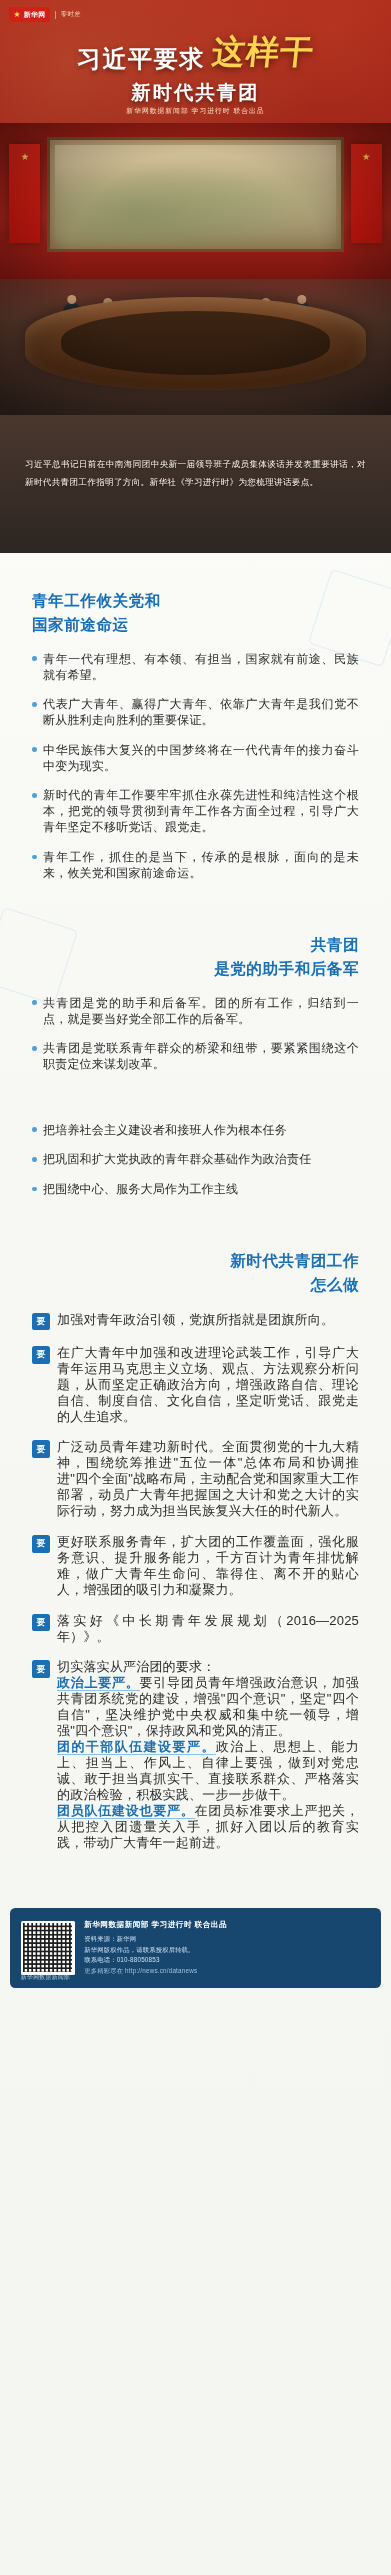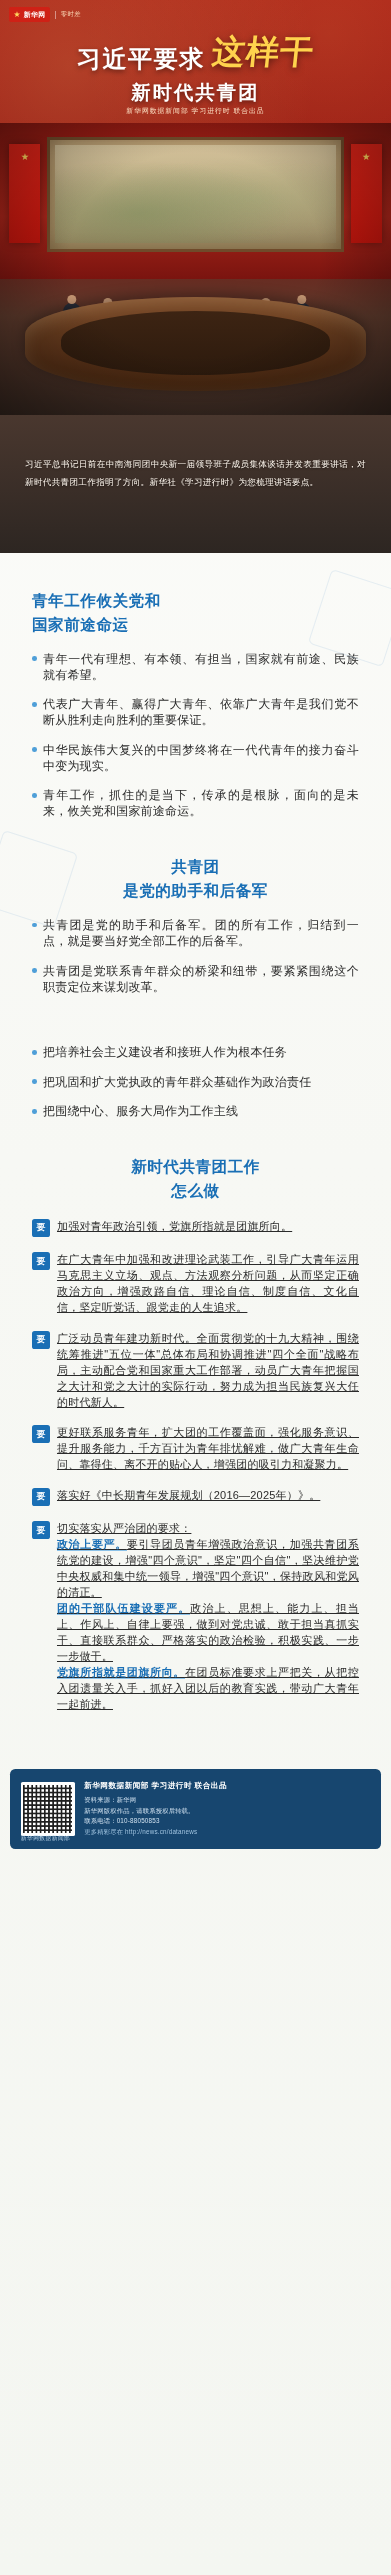--- a/index.html
+++ b/index.html
@@ -156,21 +156,21 @@
   .sec { position: relative; padding: 0 32px; }
 
   .sec-title {
     color: #1a6fb5;
     font-size: 15.6px;
     font-weight: bold;
     line-height: 24px;
     letter-spacing: 0.5px;
     font-family: "Liberation Serif", serif;
   }
-  .sec-title.right { text-align: center; }
+  .sec-title.right { text-align: right; margin-top: 16px; }
 
   .para {
     display: flex; align-items: flex-start; gap: 6.3px;
     margin-top: 13.6px;
   }
   .bullet {
     flex: 0 0 auto; width: 4.7px; height: 4.7px; border-radius: 50%;
     background: #4f9fd8; margin-top: 5.7px;
   }
   .para-text {
@@ -185,23 +185,22 @@
   .kv-badge {
     flex: 0 0 auto;
     width: 17.7px; height: 17.7px; border-radius: 2.6px;
     background: #1a6fb5; color: #fff;
     font-size: 8.9px; font-weight: bold;
     display: flex; align-items: center; justify-content: center;
     margin-top: 1px;
   }
   .kv-text {
     flex: 1 1 auto;
-    color: #2b2b2b; font-size: 11px; line-height: 16px; text-align: justify;
+    color: #2b2b2b; font-size: 13px; line-height: 16px; text-align: justify;
     letter-spacing: 0.2px;
-    text-decoration: underline;
   }
   .hl-under { color: #1a6fb5; font-weight: bold; border-bottom: 1px solid #8cc2e8; }
   .gap-lg { height: 36px; }
 
   .watermark {
     position: absolute; right: -5.2px; width: 78px; height: 78px;
     border: 1px solid rgba(120,170,210,.16);
     transform: rotate(18deg);
     border-radius: 5.2px;
     pointer-events: none;
@@ -312,20 +311,24 @@
       <div class="para">
         <span class="bullet"></span>
         <span class="para-text">代表广大青年、赢得广大青年、依靠广大青年是我们党不断从胜利走向胜利的重要保证。</span>
       </div>
       <div class="para">
         <span class="bullet"></span>
         <span class="para-text">中华民族伟大复兴的中国梦终将在一代代青年的接力奋斗中变为现实。</span>
       </div>
       <div class="para">
         <span class="bullet"></span>
+        <span class="para-text">新时代的青年工作要牢牢抓住永葆先进性和纯洁性这个根本，把党的领导贯彻到青年工作各方面全过程，引导广大青年坚定不移听党话、跟党走。</span>
+      </div>
+      <div class="para">
+        <span class="bullet"></span>
         <span class="para-text">青年工作，抓住的是当下，传承的是根脉，面向的是未来，攸关党和国家前途命运。</span>
       </div>
     </div>
 
     <div class="gap-lg"></div>
 
     <div class="sec">
       <div class="watermark" style="top:-15.6px;left:-10.4px;"></div>
       <div class="sec-title right" style="white-space:pre-line">共青团
 是党的助手和后备军</div>
@@ -387,21 +390,21 @@
 
       <div class="kv">
         <span class="kv-badge">要</span>
         <span class="kv-text">
           <span>切实落实从严治团的要求：</span>
           <br>
           <span class="hl-under">政治上要严。</span><span>要引导团员青年增强政治意识，加强共青团系统党的建设，增强"四个意识"，坚定"四个自信"，坚决维护党中央权威和集中统一领导，增强"四个意识"，保持政风和党风的清正。</span>
           <br>
           <span class="hl-under">团的干部队伍建设要严。</span><span>政治上、思想上、能力上、担当上、作风上、自律上要强，做到对党忠诚、敢于担当真抓实干、直接联系群众、严格落实的政治检验，积极实践、一步一步做干。</span>
           <br>
-          <span class="hl-under">党旗所指就是团旗所向。</span><span>在团员标准要求上严把关，从把控入团遗量关入手，抓好入团以后的教育实践，带动广大青年一起前进。</span>
+          <span class="hl-under">团员队伍建设也要严。</span><span>在团员标准要求上严把关，从把控入团遗量关入手，抓好入团以后的教育实践，带动广大青年一起前进。</span>
         </span>
       </div>
     </div>
 
     <div class="gap-lg"></div>
   </div>
 
   <div class="footer">
     <div class="qr">
       <div class="qr-grid"></div>

